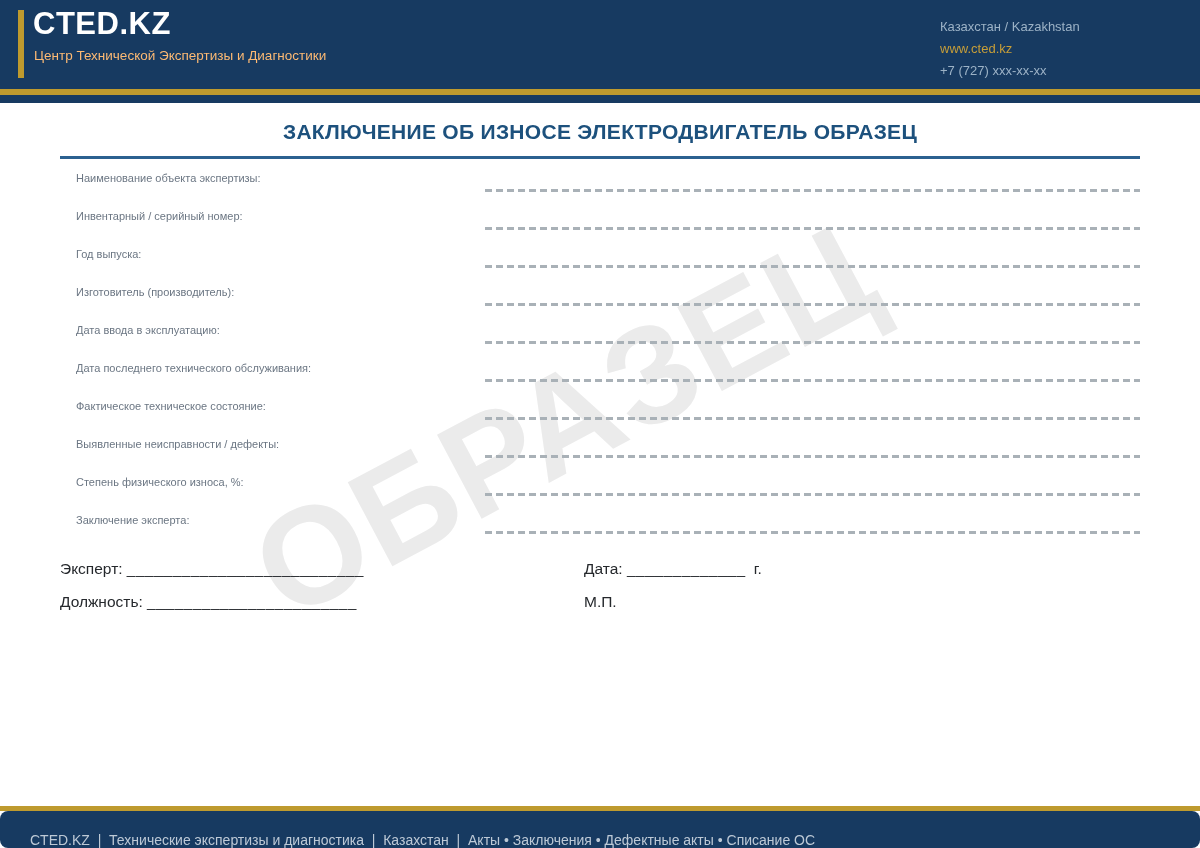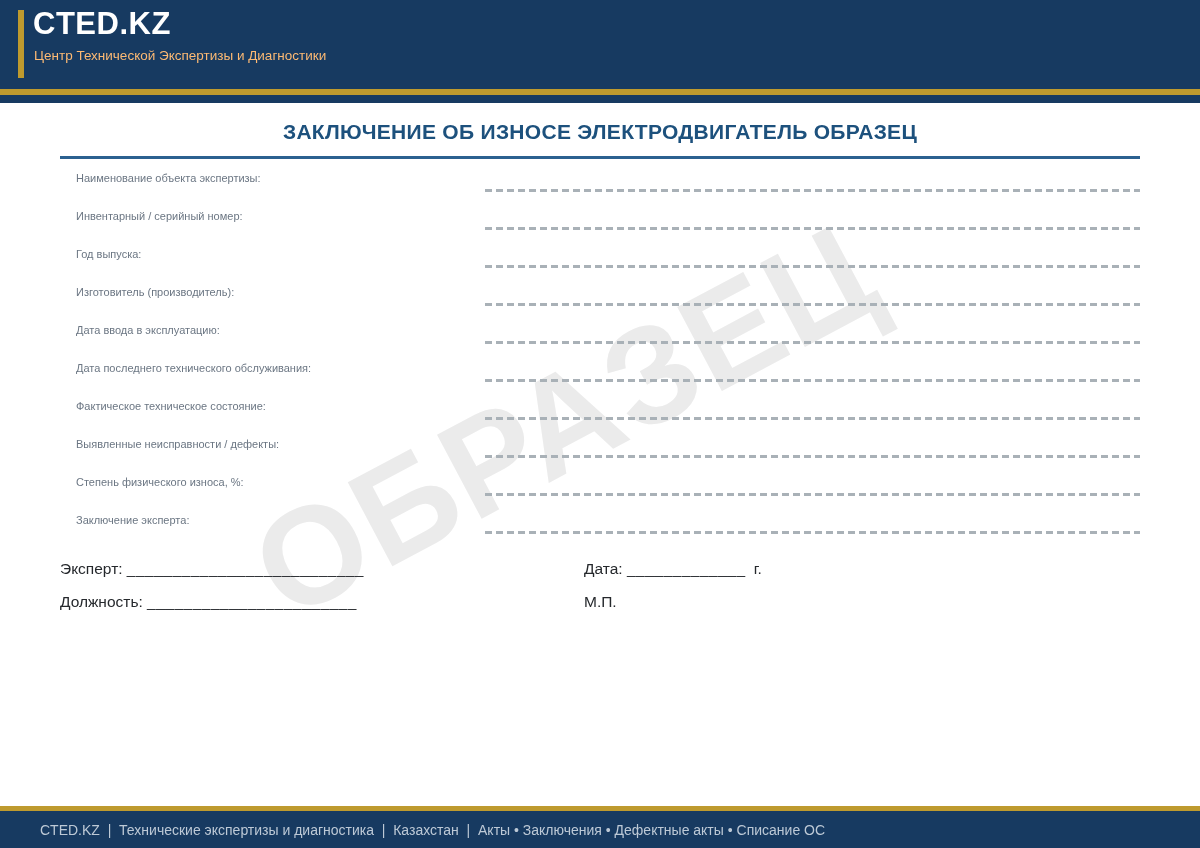--- a/index.html
+++ b/index.html
@@ -46,33 +46,38 @@
   .signature { position:absolute; left:60px; right:60px; top:560px; z-index:2; font-size:15.5px; color:#25282C; }
   .sig-row { position:relative; height:33px; }
   .sig-right { position:absolute; left:524px; top:0; }
   .sig-line { letter-spacing:0.5px; }
   .date-suffix { margin-left:4px; }
 
   
   .gold-band-bottom { position:absolute; left:0; right:0; top:806px; height:5px; background:#BE9A2E; z-index:3; }
   .footer {
     position:absolute; left:0; right:0; top:811px; bottom:0; background:#173A61; z-index:3;
-    display:flex; align-items:center; padding-left:40px;
+    display:flex; align-items:flex-end; padding-left:30px;border-radius:8px;
   }
   .footer-text { font-size:14px; color:#BDC9D6; white-space:pre; }
 </style>
 </head>
 <body>
 
 <div class="page">
 
   <header class="header">
     <div class="logo-accent"></div>
     <div class="logo">CTED.KZ</div>
     <div class="header-subtitle">Центр Технической Экспертизы и Диагностики</div>
+    <div class="header-right">
+      <div>Казахстан / Kazakhstan</div>
+      <div class="website">www.cted.kz</div>
+      <div>+7 (727) xxx-xx-xx</div>
+    </div>
   </header>
   <div class="gold-band-top"></div>
 
   <div class="watermark">ОБРАЗЕЦ</div>
 
   <h1 class="doc-title">ЗАКЛЮЧЕНИЕ ОБ ИЗНОСЕ ЭЛЕКТРОДВИГАТЕЛЬ ОБРАЗЕЦ</h1>
   <div class="title-rule"></div>
 
   <div class="fields">
       <div class="form-row">

